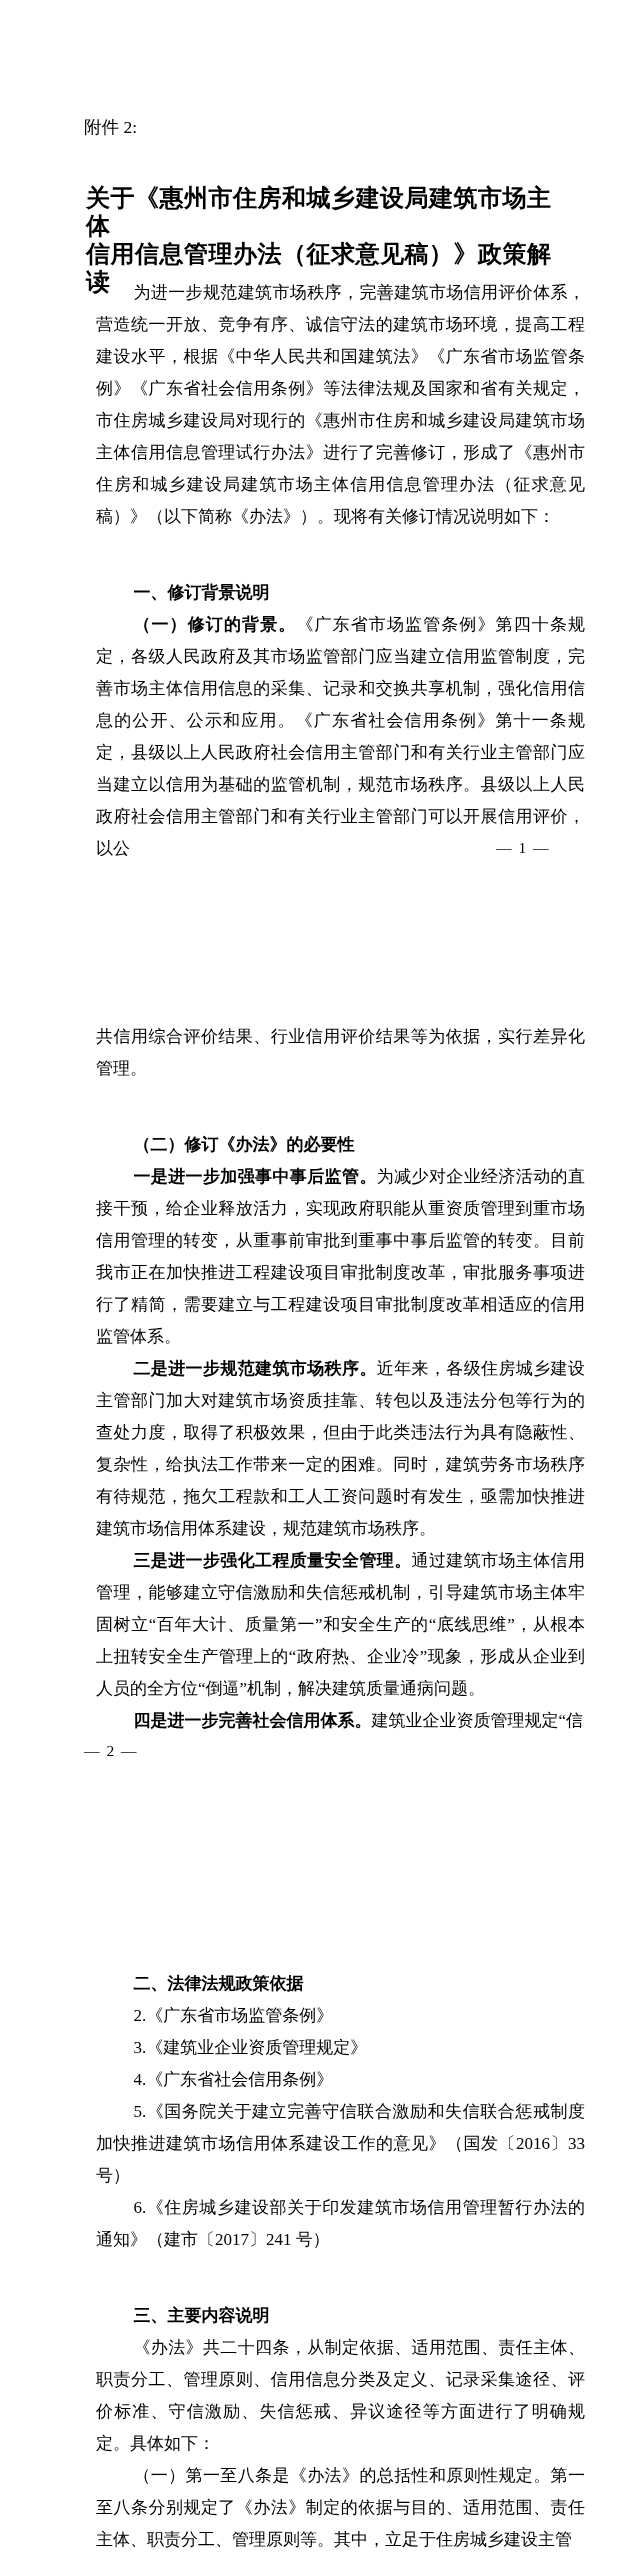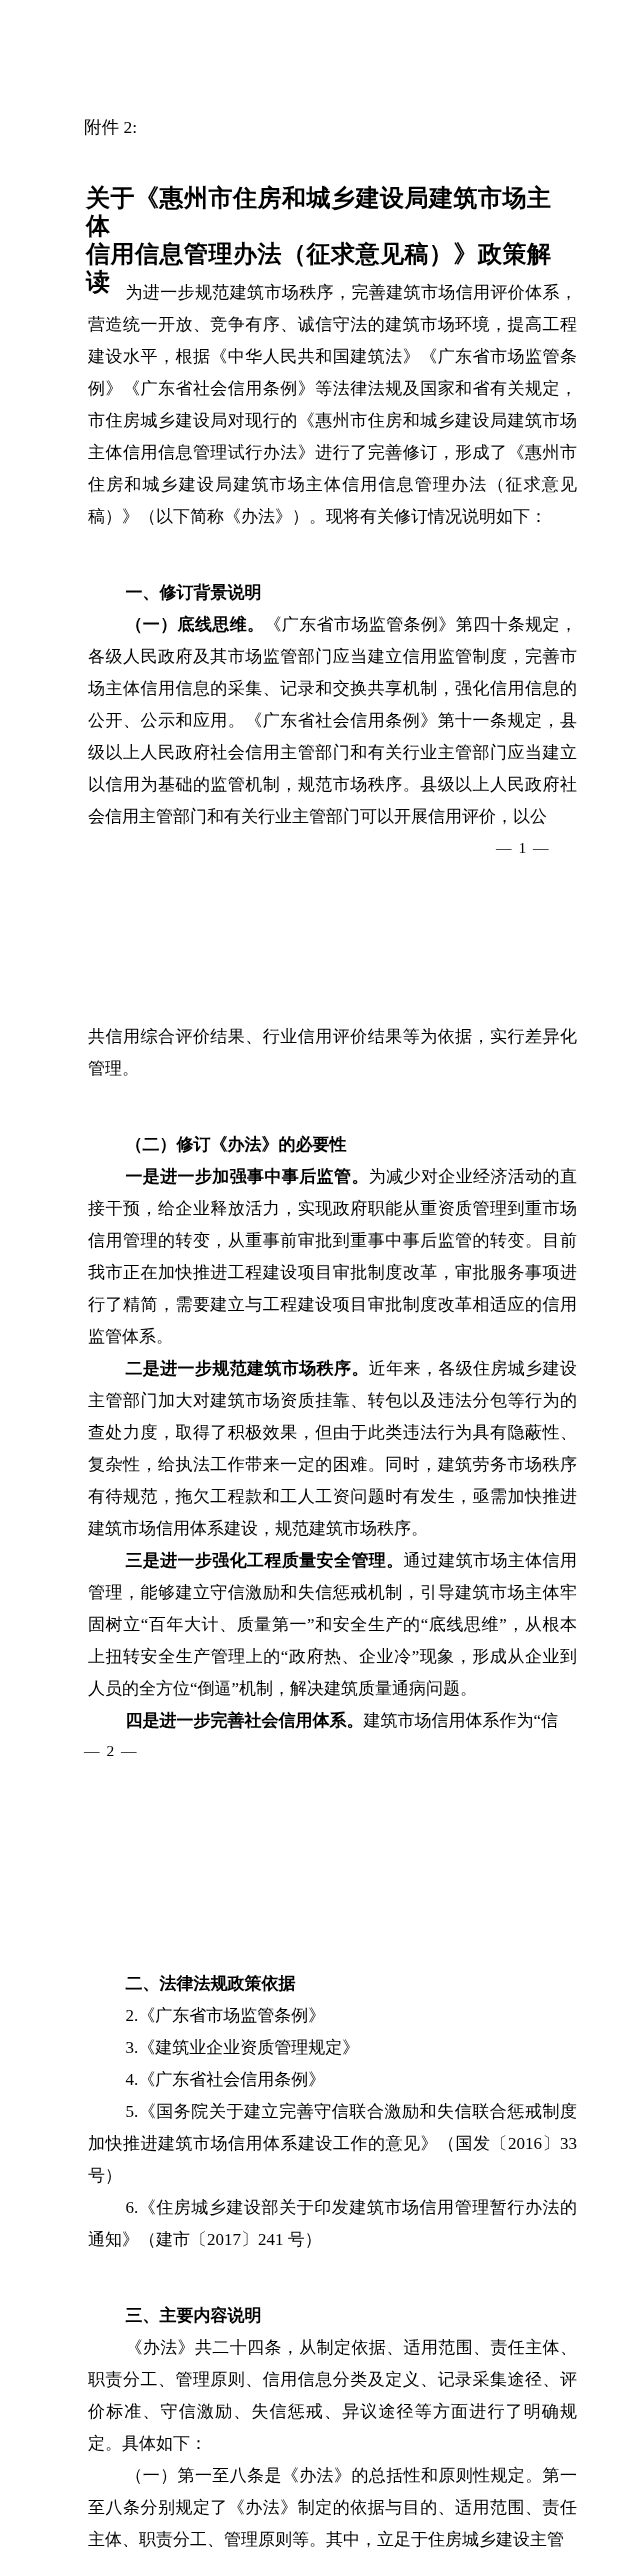--- a/index.html
+++ b/index.html
@@ -37,21 +37,21 @@
     width: 489px;
     font-weight: bold;
     font-size: 24px;
     line-height: 28px;
     letter-spacing: 0.5px;
     font-family: "Liberation Serif", "DejaVu Serif", serif;
   }
   .doc-title span { display: block; }
   .body-col {
     position: absolute;
-    left: 88px;
+    left: 96px;
     width: 489px;
   }
   .body-col-p1 { top: 277px; }
   .body-col-p2 { top: 117px; }
   .body-col-p3 { top: 116px; }
   .para {
     margin: 0;
     font-size: 17px;
     line-height: 32px;
     text-align: justify;
@@ -89,34 +89,34 @@
     <div class="attach-label">附件 2:</div>
 
     <div class="doc-title">
       <span>关于《惠州市住房和城乡建设局建筑市场主体</span>
       <span>信用信息管理办法（征求意见稿）》政策解读</span>
     </div>
 
     <div class="body-col body-col-p1">
       <p class="para indent"><span>为进一步规范建筑市场秩序，完善建筑市场信用评价体系，营造统一开放、竞争有序、诚信守法的建筑市场环境，提高工程建设水平，根据《中华人民共和国建筑法》《广东省市场监管条例》《广东省社会信用条例》等法律法规及国家和省有关规定，市住房城乡建设局对现行的《惠州市住房和城乡建设局建筑市场主体信用信息管理试行办法》进行了完善修订，形成了《惠州市住房和城乡建设局建筑市场主体信用信息管理办法（征求意见稿）》（以下简称《办法》）。现将有关修订情况说明如下：</span></p>
       <p class="para indent heading"><span>一、修订背景说明</span></p>
-      <p class="para indent"><b class="lead">（一）底线思维。</b><span>《广东省市场监管条例》第四十条规定，各级人民政府及其市场监管部门应当建立信用监管制度，完善市场主体信用信息的采集、记录和交换共享机制，强化信用信息的公开、公示和应用。《广东省社会信用条例》第十一条规定，县级以上人民政府社会信用主管部门和有关行业主管部门应当建立以信用为基础的监管机制，规范市场秩序。县级以上人民政府社会信用主管部门和有关行业主管部门可以开展信用评价，以公</span></p>
+      <p class="para indent"><b class="lead">（一）修订的背景。</b><span>《广东省市场监管条例》第四十条规定，各级人民政府及其市场监管部门应当建立信用监管制度，完善市场主体信用信息的采集、记录和交换共享机制，强化信用信息的公开、公示和应用。《广东省社会信用条例》第十一条规定，县级以上人民政府社会信用主管部门和有关行业主管部门应当建立以信用为基础的监管机制，规范市场秩序。县级以上人民政府社会信用主管部门和有关行业主管部门可以开展信用评价，以公</span></p>
     </div>
 
     <div class="pagenum pn-right">— 1 —</div>
   </div>
 
   <div class="page">
     <div class="body-col body-col-p2">
       <p class="para noindent"><span>共信用综合评价结果、行业信用评价结果等为依据，实行差异化管理。</span></p>
       <p class="para indent heading"><span>（二）修订《办法》的必要性</span></p>
       <p class="para indent"><b class="lead">一是进一步加强事中事后监管。</b><span>为减少对企业经济活动的直接干预，给企业释放活力，实现政府职能从重资质管理到重市场信用管理的转变，从重事前审批到重事中事后监管的转变。目前我市正在加快推进工程建设项目审批制度改革，审批服务事项进行了精简，需要建立与工程建设项目审批制度改革相适应的信用监管体系。</span></p>
       <p class="para indent"><b class="lead">二是进一步规范建筑市场秩序。</b><span>近年来，各级住房城乡建设主管部门加大对建筑市场资质挂靠、转包以及违法分包等行为的查处力度，取得了积极效果，但由于此类违法行为具有隐蔽性、复杂性，给执法工作带来一定的困难。同时，建筑劳务市场秩序有待规范，拖欠工程款和工人工资问题时有发生，亟需加快推进建筑市场信用体系建设，规范建筑市场秩序。</span></p>
       <p class="para indent"><b class="lead">三是进一步强化工程质量安全管理。</b><span>通过建筑市场主体信用管理，能够建立守信激励和失信惩戒机制，引导建筑市场主体牢固树立“百年大计、质量第一”和安全生产的“底线思维”，从根本上扭转安全生产管理上的“政府热、企业冷”现象，形成从企业到人员的全方位“倒逼”机制，解决建筑质量通病问题。</span></p>
-      <p class="para indent"><b class="lead">四是进一步完善社会信用体系。</b><span>建筑市场信用体系作为“信</span></p>
+      <p class="para indent"><b class="lead">四是进一步完善社会信用体系。</b><span>建筑业企业资质管理规定“信</span></p>
     </div>
 
     <div class="pagenum pn-left">— 2 —</div>
   </div>
 
   <div class="page">
     <div class="body-col body-col-p3">
       <p class="para indent heading"><span>二、法律法规政策依据</span></p>
       <p class="para indent"><span>2.《广东省市场监管条例》</span></p>
       <p class="para indent"><span>3.《建筑业企业资质管理规定》</span></p>

